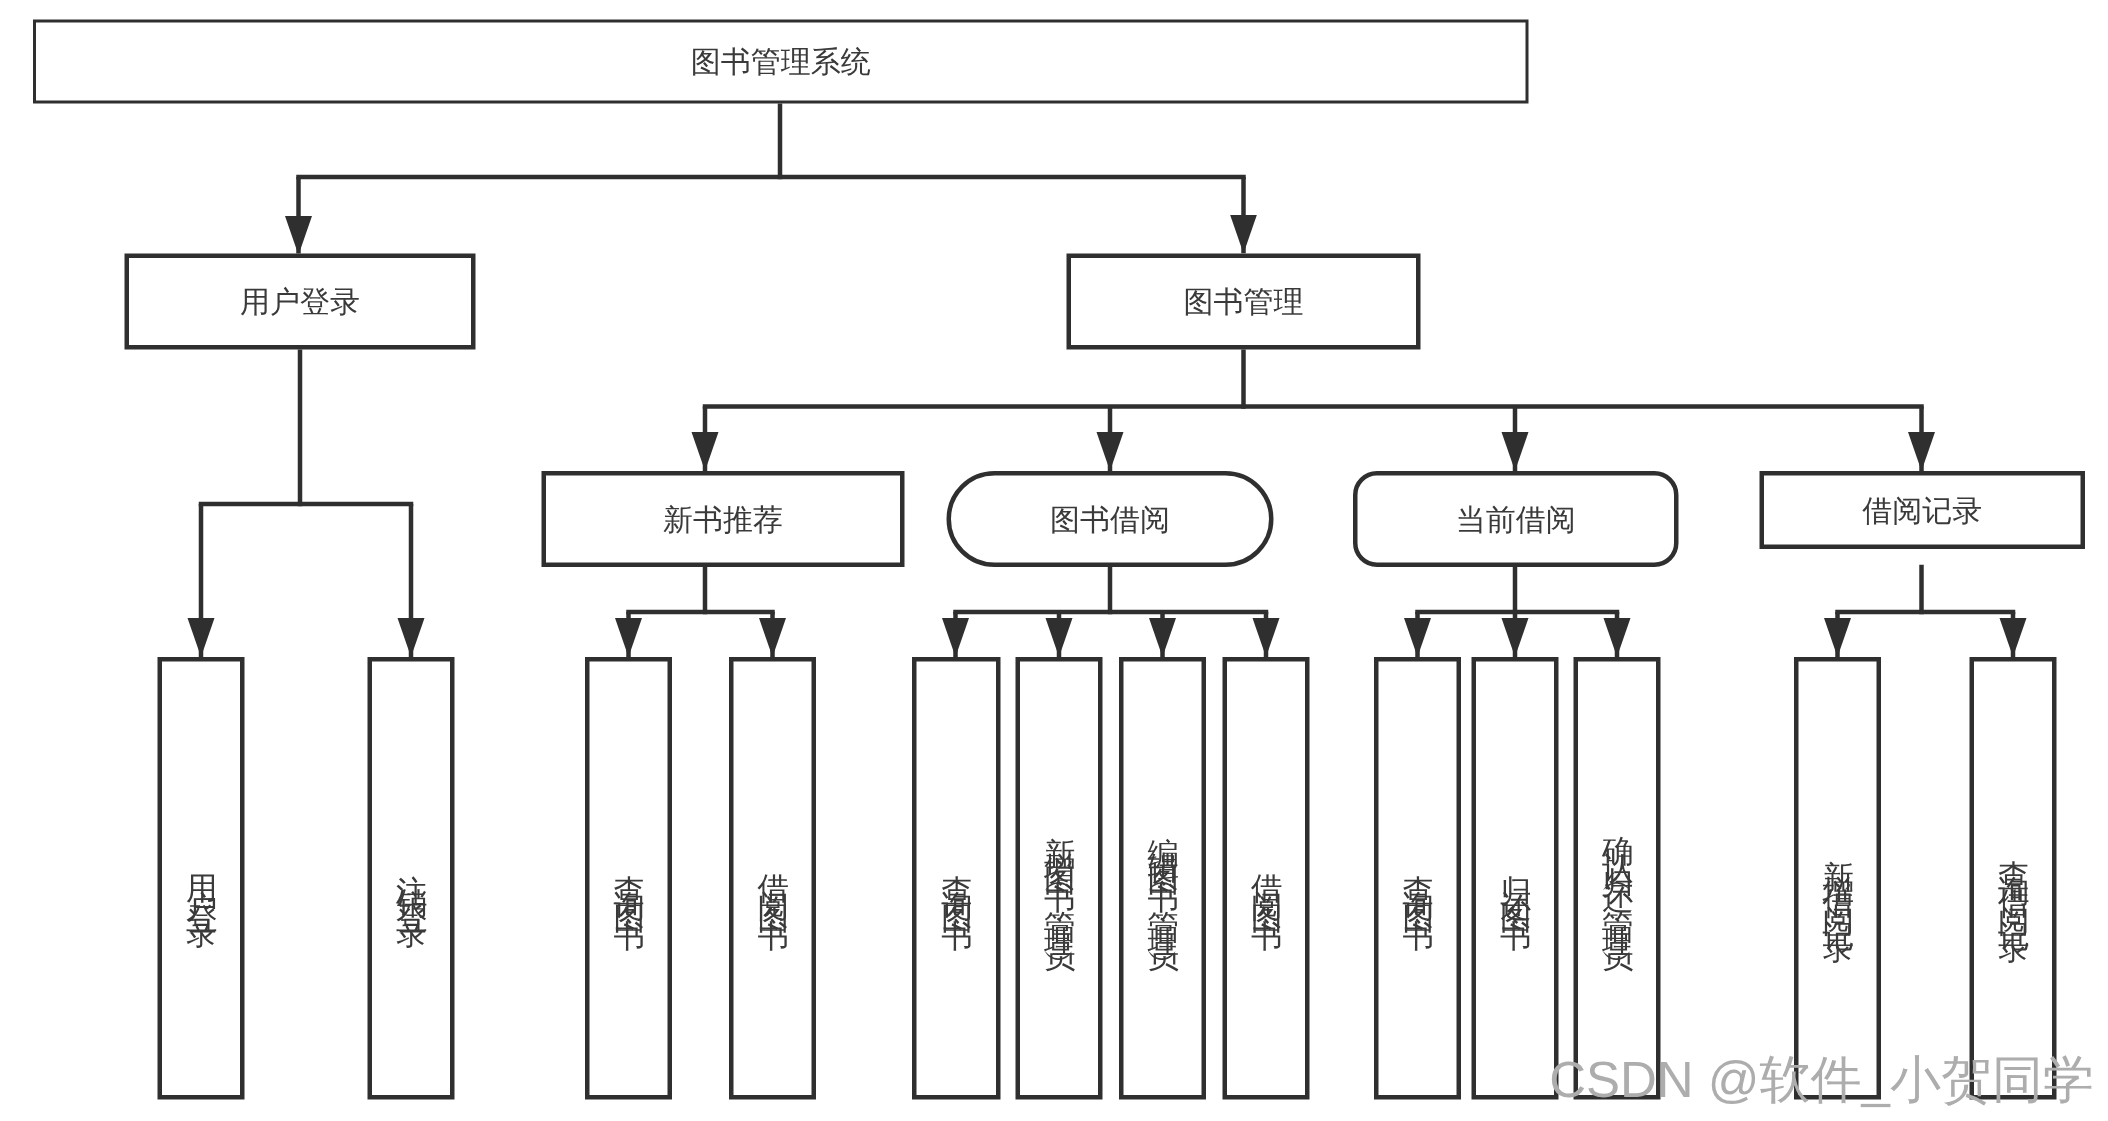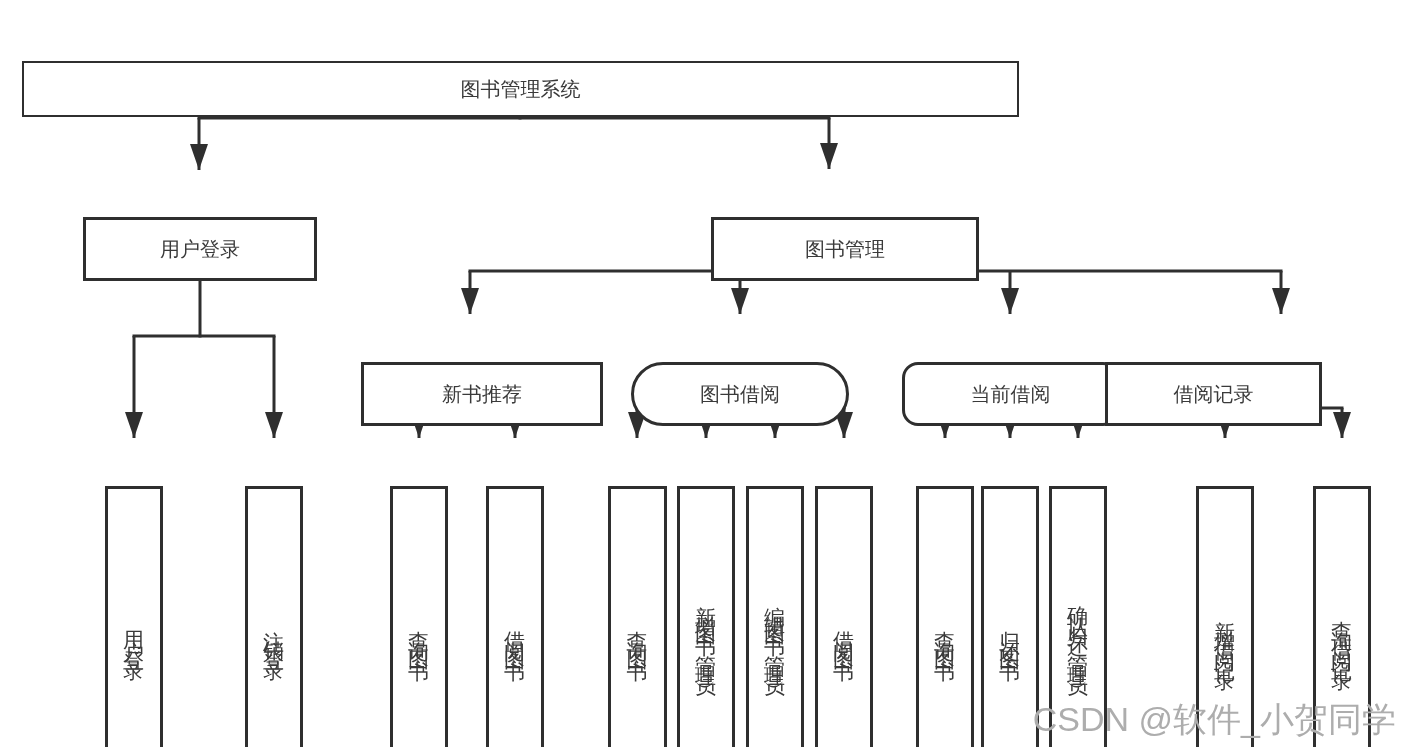--- a/index.html
+++ b/index.html
@@ -20,21 +20,20 @@
   .node {
     position: absolute;
     box-sizing: border-box;
     background: #ffffff;
     border: 3px solid #2f2f2f;
     color: #3a3a3a;
     display: flex;
     align-items: center;
     justify-content: center;
     z-index: 1;
-    margin-top: 48px;
   }
   .node.root { border-width: 2px; font-size: 20px; }
   .node.branch { font-size: 20px; }
   .node.leaf {
     writing-mode: vertical-rl;
     text-orientation: mixed;
     font-size: 21px;
     letter-spacing: 10px;
     line-height: 1;
   }
@@ -99,26 +98,26 @@
       <path d="M1281,378 V408"></path>
       <path d="M1225,408 H1342"></path>
       <path d="M1225,408 V438" marker-end="url(#arw)" stroke-linecap="butt"></path>
       <path d="M1342,408 V438" marker-end="url(#arw)" stroke-linecap="butt"></path>
     </g>
   </svg>
 
   <div class="node root" style="left:22px; top:13px; width:997px; height:56px;">图书管理系统</div>
 
   <div class="node branch" style="left:83px; top:169px; width:234px; height:64px;">用户登录</div>
-  <div class="node branch" style="left:711px; top:169px; width:268px; height:64px;">图书管理</div>
+  <div class="node branch" style="left:711px; top:169px; width:236px; height:64px;">图书管理</div>
 
   <div class="node branch" style="left:361px; top:314px; width:242px; height:64px;">新书推荐</div>
   <div class="node branch" style="left:631px; top:314px; width:218px; height:64px;border-radius:32px;">图书借阅</div>
   <div class="node branch" style="left:902px; top:314px; width:217px; height:64px;border-radius:16px;">当前借阅</div>
-  <div class="node branch" style="left:1105px; top:314px; width:217px; height:64px;">借阅记录</div>
+  <div class="node branch" style="left:1173px; top:314px; width:217px; height:52px;">借阅记录</div>
 
   <div class="node leaf" style="left:105px; top:438px; width:58px; height:295px;">用户登录</div>
   <div class="node leaf" style="left:245px; top:438px; width:58px; height:295px;">注销登录</div>
 
   <div class="node leaf" style="left:390px; top:438px; width:58px; height:295px;">查询图书</div>
   <div class="node leaf" style="left:486px; top:438px; width:58px; height:295px;">借阅图书</div>
 
   <div class="node leaf" style="left:608px; top:438px; width:59px; height:295px;">查询图书</div>
   <div class="node leaf" style="left:677px; top:438px; width:58px; height:295px;">新增图书（管理员）</div>
   <div class="node leaf" style="left:746px; top:438px; width:58px; height:295px;">编辑图书（管理员）</div>

